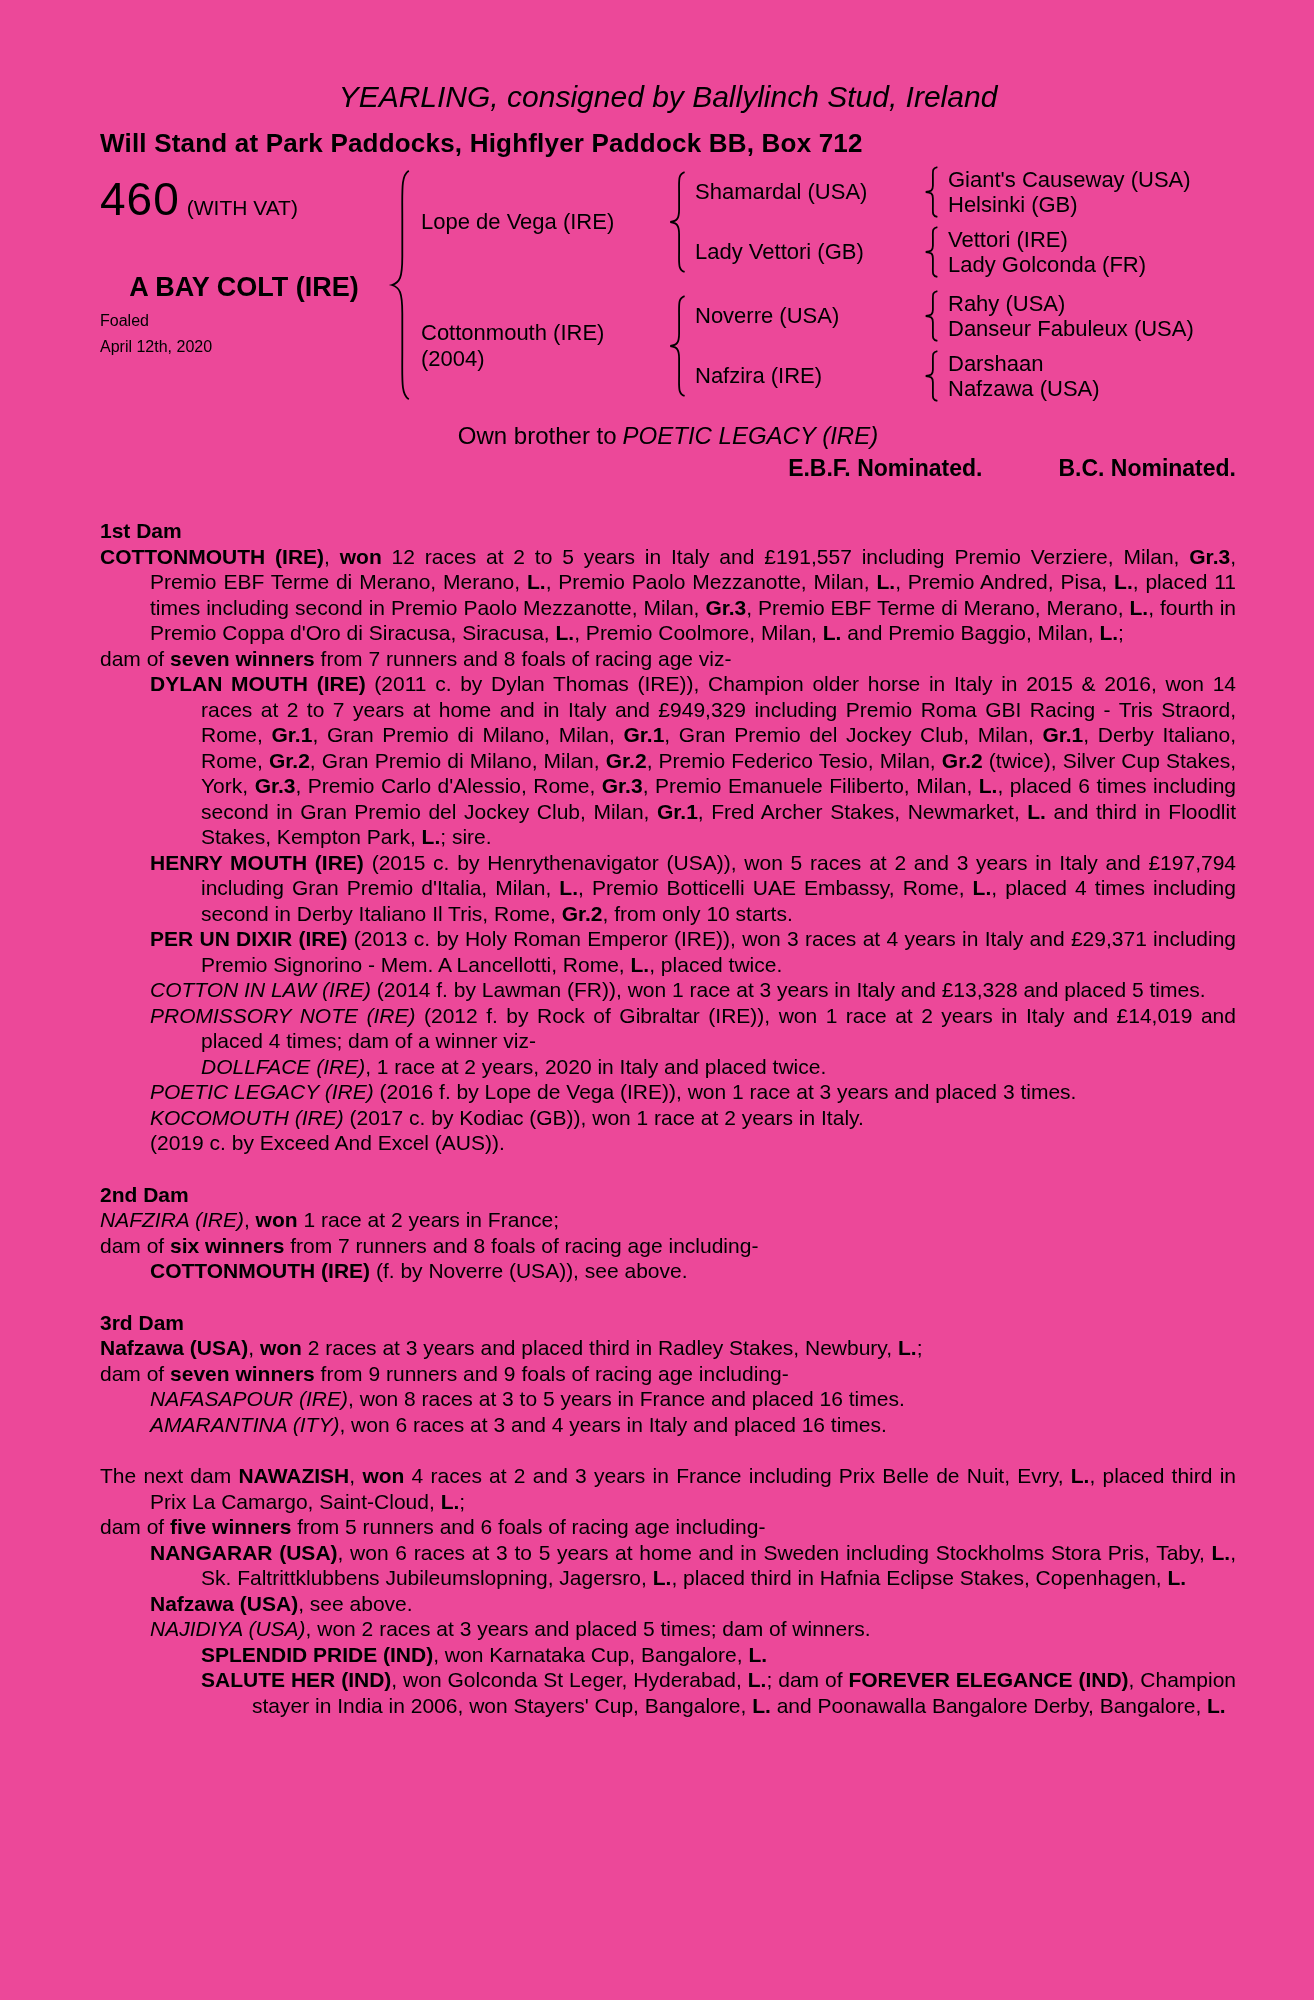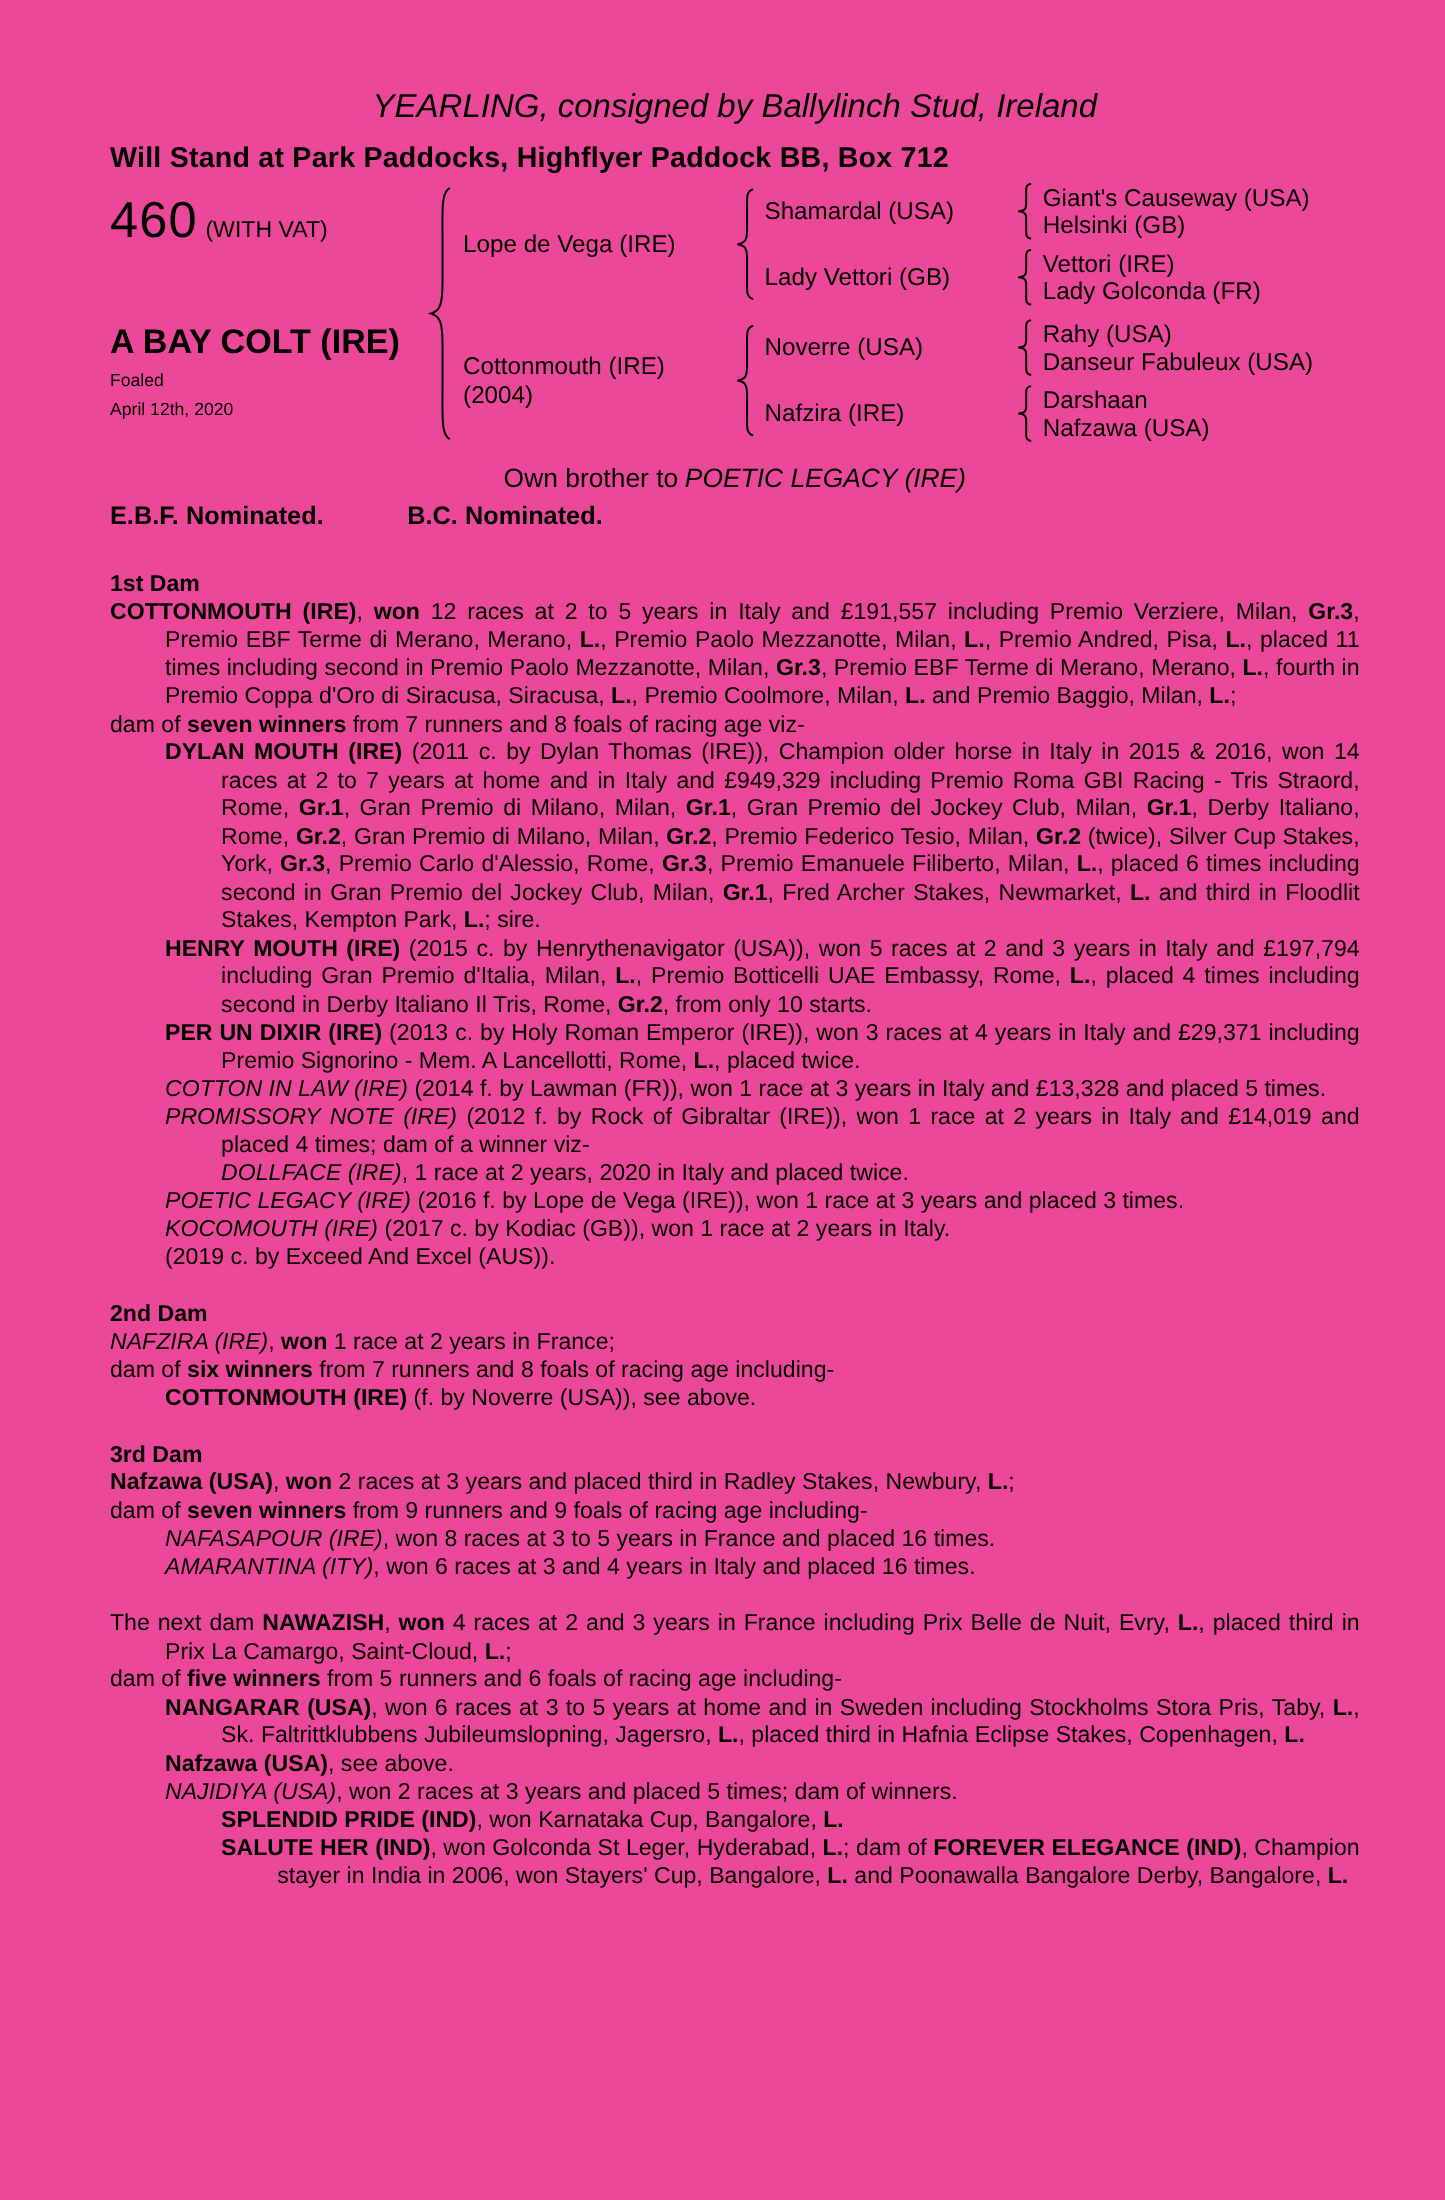--- a/index.html
+++ b/index.html
@@ -10,41 +10,41 @@
     padding:80px 78px 0 100px; overflow:hidden; position:relative;
   }
   .consignor { text-align:center; font-style:italic; font-size:30px; line-height:34px; }
   .stand { font-weight:bold; font-size:26px; line-height:30px; margin-top:14px; letter-spacing:0.2px; }
 
   
   .ped-block { display:flex; margin-top:8px; }
   .lot-col { width:288px; flex:none; padding-top:10px; }
   .lot-number { font-weight:normal; font-size:46px; line-height:46px; letter-spacing:1px;text-align:center; }
   .vat { font-size:21px; margin-left:7px; }
-  .colt-name { font-weight:bold; font-size:31px; margin-top:71px; white-space:nowrap; }
+  .colt-name { font-weight:bold; font-size:27px; margin-top:50px; white-space:nowrap;text-align:center; }
   .foaled-line { font-size:16px; line-height:26px; }
   .foaled-line.first { margin-top:5px; }
 
   .brace { flex:none; align-self:center; }
   .brace.big { width:26px; height:238px; }
   .brace.mid { width:22px; height:104px; }
   .brace.small { width:18px; height:52px; }
 
   .parents-col { display:flex; flex-direction:column; gap:12px; margin-left:7px; }
   .ped-group { display:flex; align-items:center; }
   .parent-cell { width:246px; flex:none; font-size:22px; line-height:26px; }
   .gp-col { display:flex; flex-direction:column; gap:8px; margin-left:6px; }
   .gp-row { display:flex; align-items:center; }
   .gp-name { width:228px; flex:none; font-size:22px; white-space:nowrap; }
   .ggp-col { margin-left:7px; }
   .ggp-name { font-size:22px; line-height:25px; white-space:nowrap; }
 
   .own-brother { text-align:center; font-size:24px; margin-top:18px; }
   .own-brother .name { font-style:italic; margin-left:6px; }
-  .nominations { text-align:left; font-weight:bold; font-size:23px; margin-top:5px; }
+  .nominations { text-align:right; font-weight:bold; font-size:23px; margin-top:5px; }
   .nominations .gap { display:inline-block; width:76px; }
 
   
   .catalogue-body { margin-top:36px; font-size:21px; line-height:25.5px; }
   .section { margin-top:0; }
   .section + .section { margin-top:26px; }
   .sec-heading { font-weight:bold; }
   .para { margin:0; text-align:justify; }
   .lvl0 { padding-left:50px;  text-indent:-50px; }
   .lvl1 { padding-left:101px; text-indent:-51px; }

